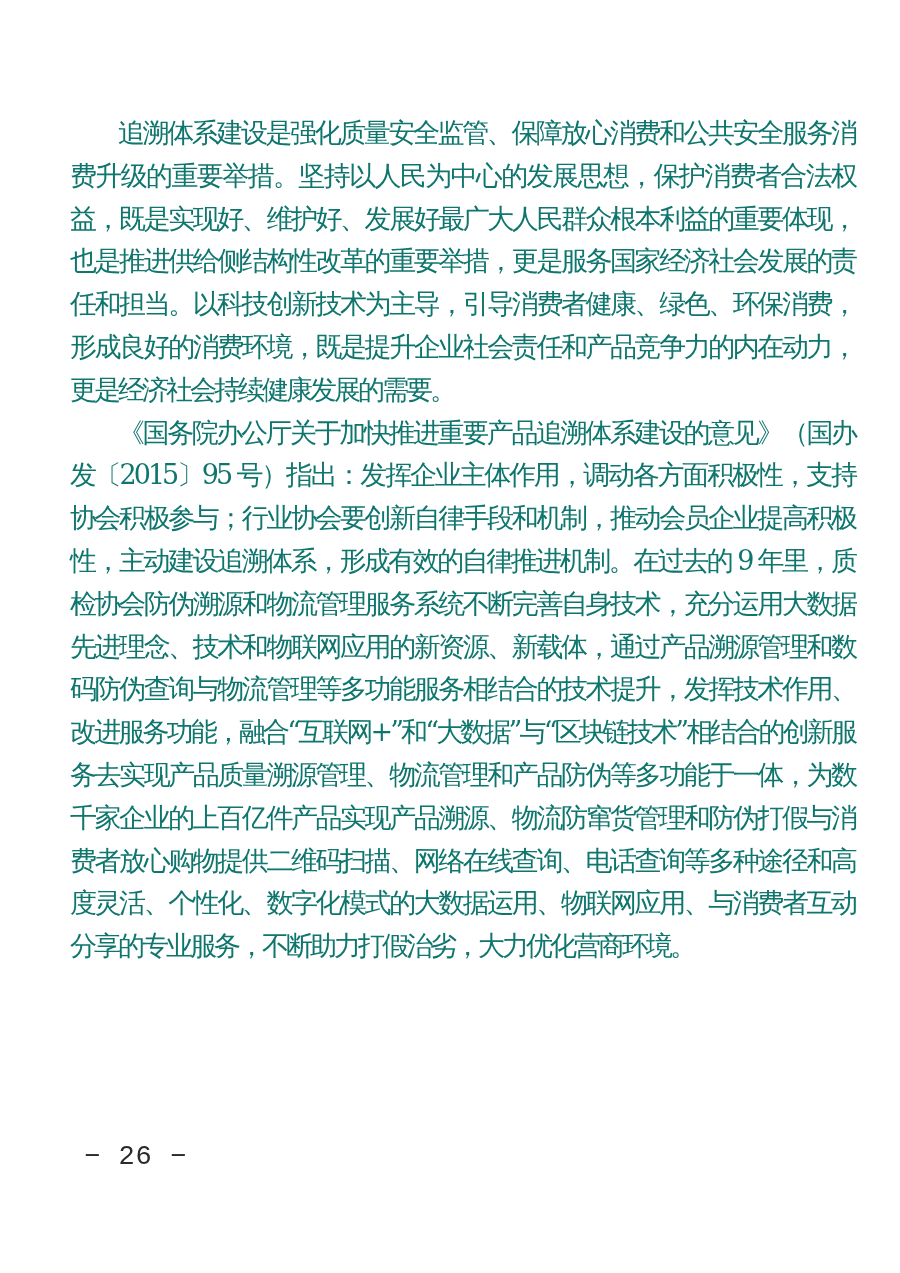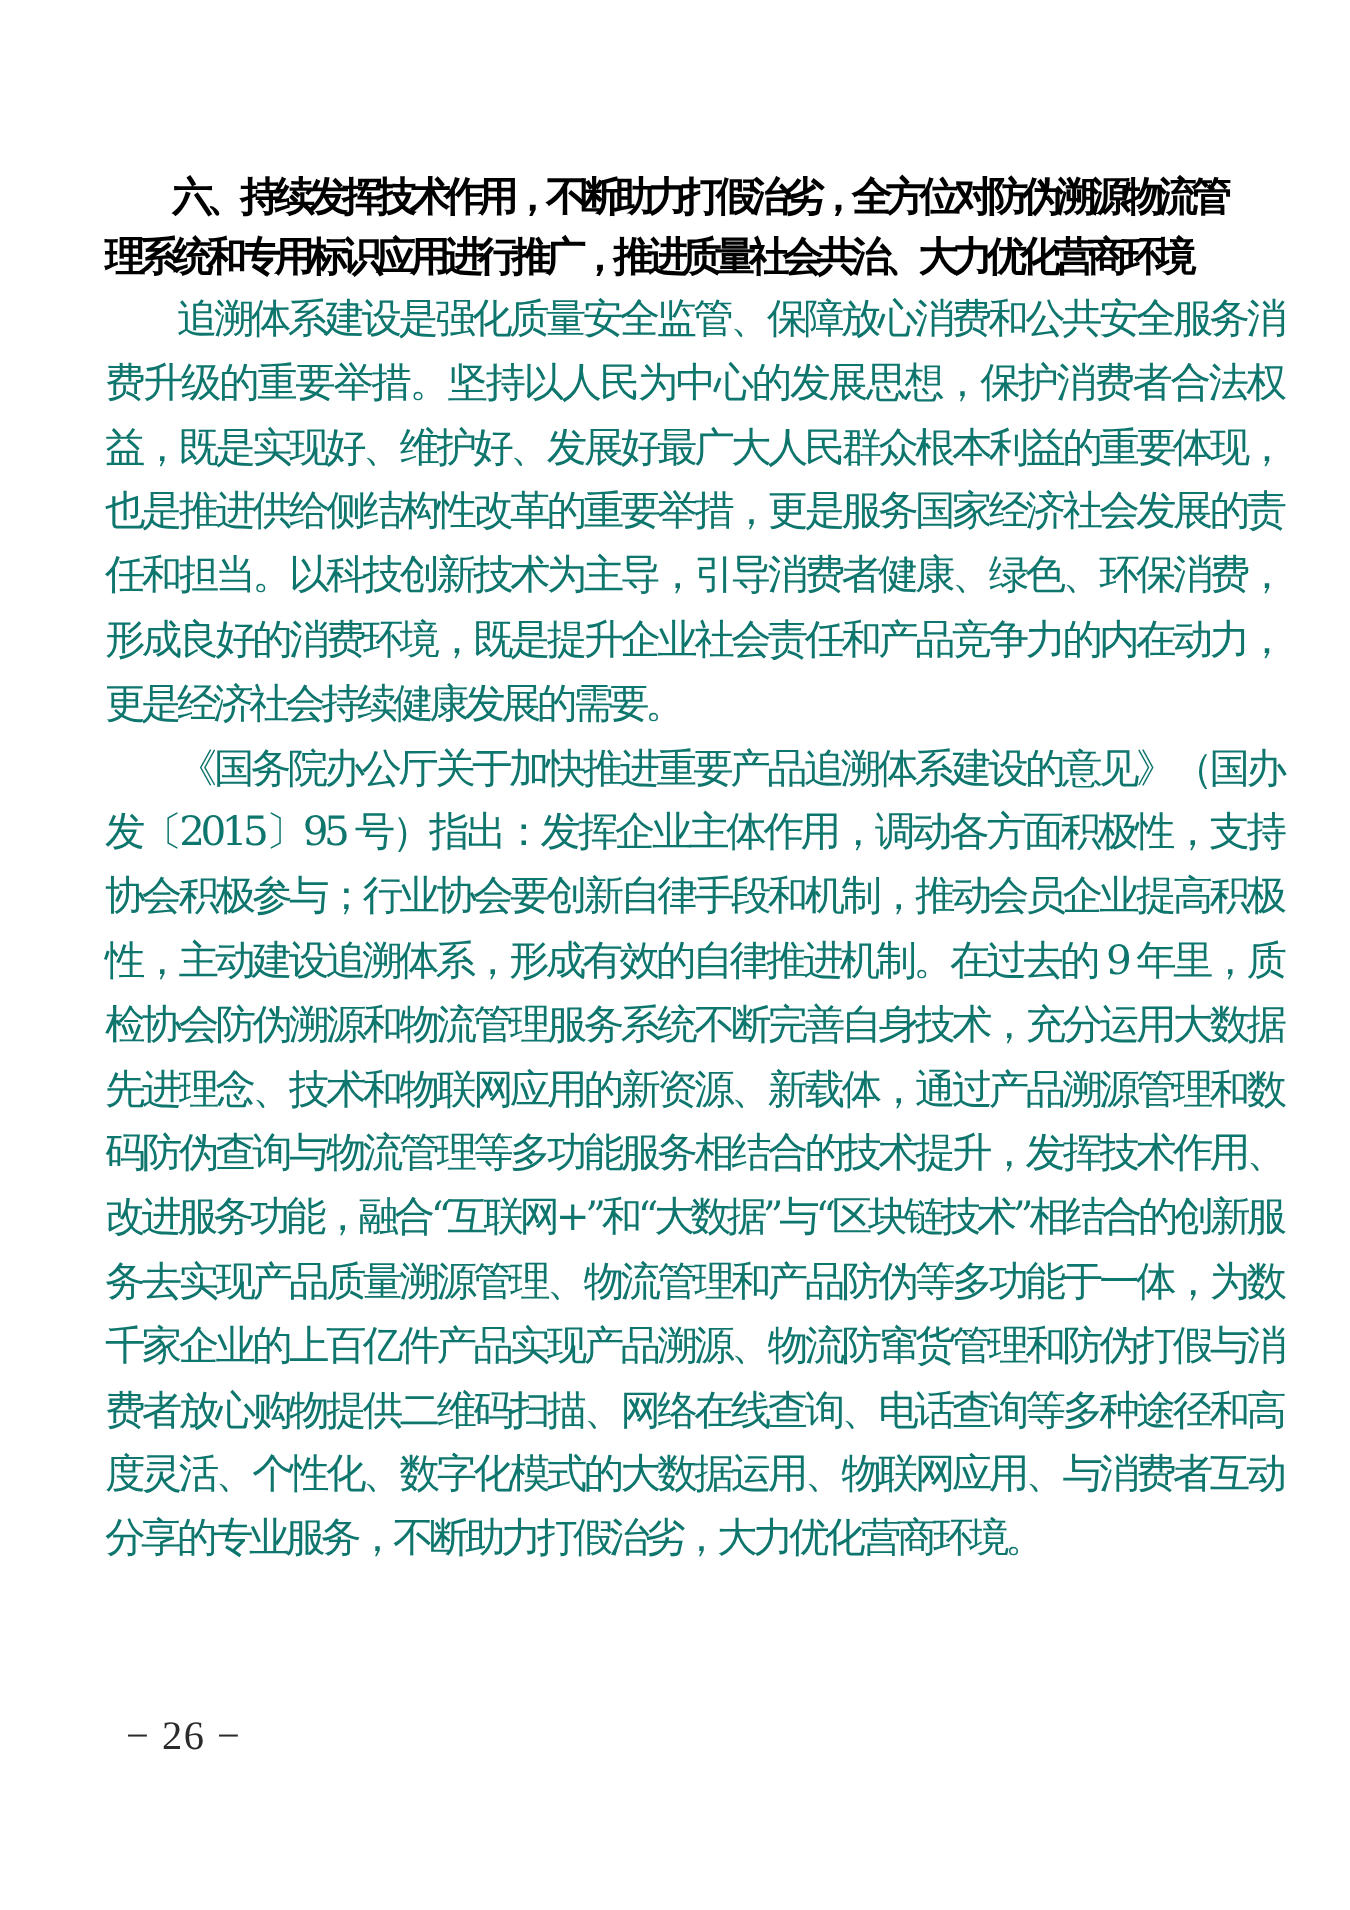--- a/index.html
+++ b/index.html
@@ -50,26 +50,25 @@
     text-indent: 48px;
     font-weight: normal;
   }
   .page-number {
     position: absolute;
     left: 84px;
     top: 1142px;
     font-size: 27px;
     letter-spacing: 1px;
     color: #2b2b2b;
-    font-family: Liberation Serif, serif;
+    font-family: Liberation Mono, monospace;
   }
 </style>
 </head>
 <body>
 
 <div class="page">
   <div class="content">
-    <h1 class="heading">六、持续发挥技术作用，不断助力打假治劣，全方位对防伪溯源物流管理系统和专用标识应用进行推广，推进质量社会共治、大力优化营商环境</h1>
     <p class="para">追溯体系建设是强化质量安全监管、保障放心消费和公共安全服务消费升级的重要举措。坚持以人民为中心的发展思想，保护消费者合法权益，既是实现好、维护好、发展好最广大人民群众根本利益的重要体现，也是推进供给侧结构性改革的重要举措，更是服务国家经济社会发展的责任和担当。以科技创新技术为主导，引导消费者健康、绿色、环保消费，形成良好的消费环境，既是提升企业社会责任和产品竞争力的内在动力，更是经济社会持续健康发展的需要。</p>
     <p class="para">《国务院办公厅关于加快推进重要产品追溯体系建设的意见》（国办发〔2015〕95 号）指出：发挥企业主体作用，调动各方面积极性，支持协会积极参与；行业协会要创新自律手段和机制，推动会员企业提高积极性，主动建设追溯体系，形成有效的自律推进机制。在过去的 9 年里，质检协会防伪溯源和物流管理服务系统不断完善自身技术，充分运用大数据先进理念、技术和物联网应用的新资源、新载体，通过产品溯源管理和数码防伪查询与物流管理等多功能服务相结合的技术提升，发挥技术作用、改进服务功能，融合“互联网+”和“大数据”与“区块链技术”相结合的创新服务去实现产品质量溯源管理、物流管理和产品防伪等多功能于一体，为数千家企业的上百亿件产品实现产品溯源、物流防窜货管理和防伪打假与消费者放心购物提供二维码扫描、网络在线查询、电话查询等多种途径和高度灵活、个性化、数字化模式的大数据运用、物联网应用、与消费者互动分享的专业服务，不断助力打假治劣，大力优化营商环境。</p>
   </div>
   <div class="page-number">− 26 −</div>
 </div>
 
 </body></html>

